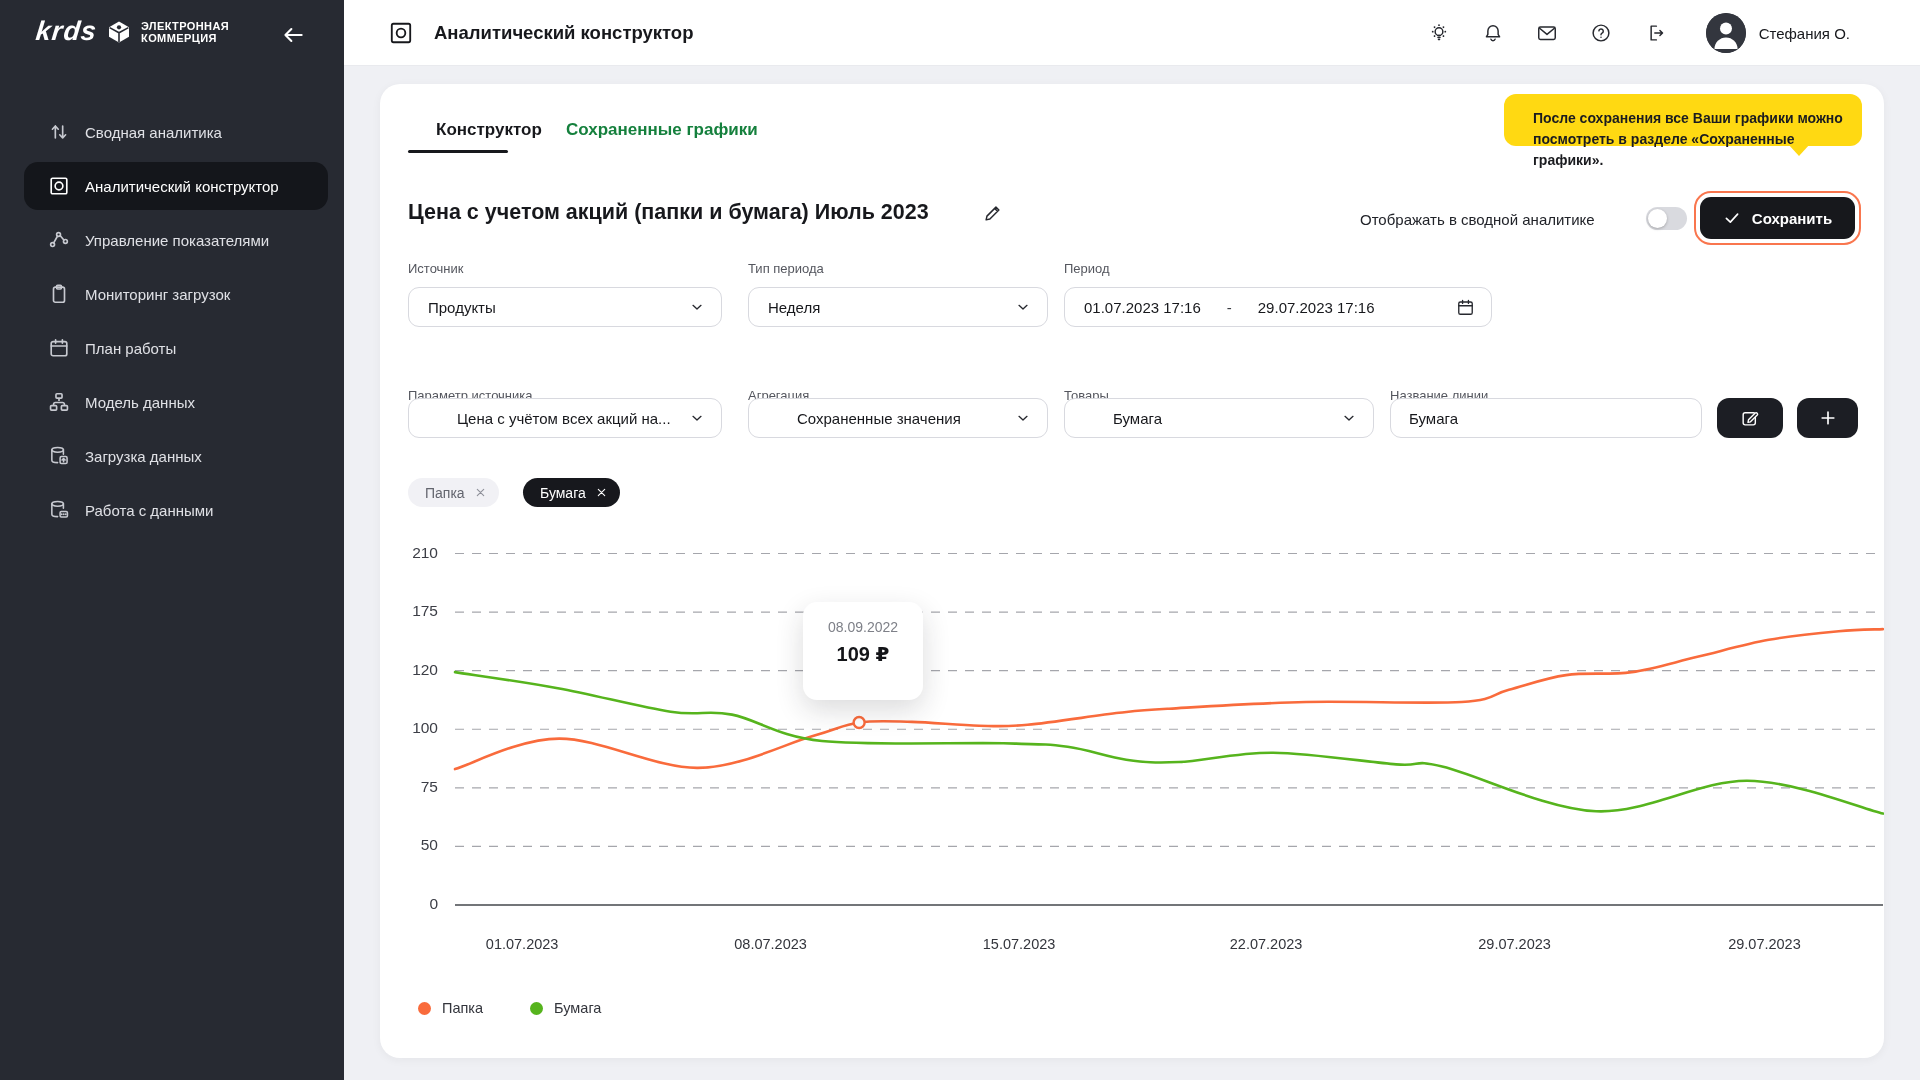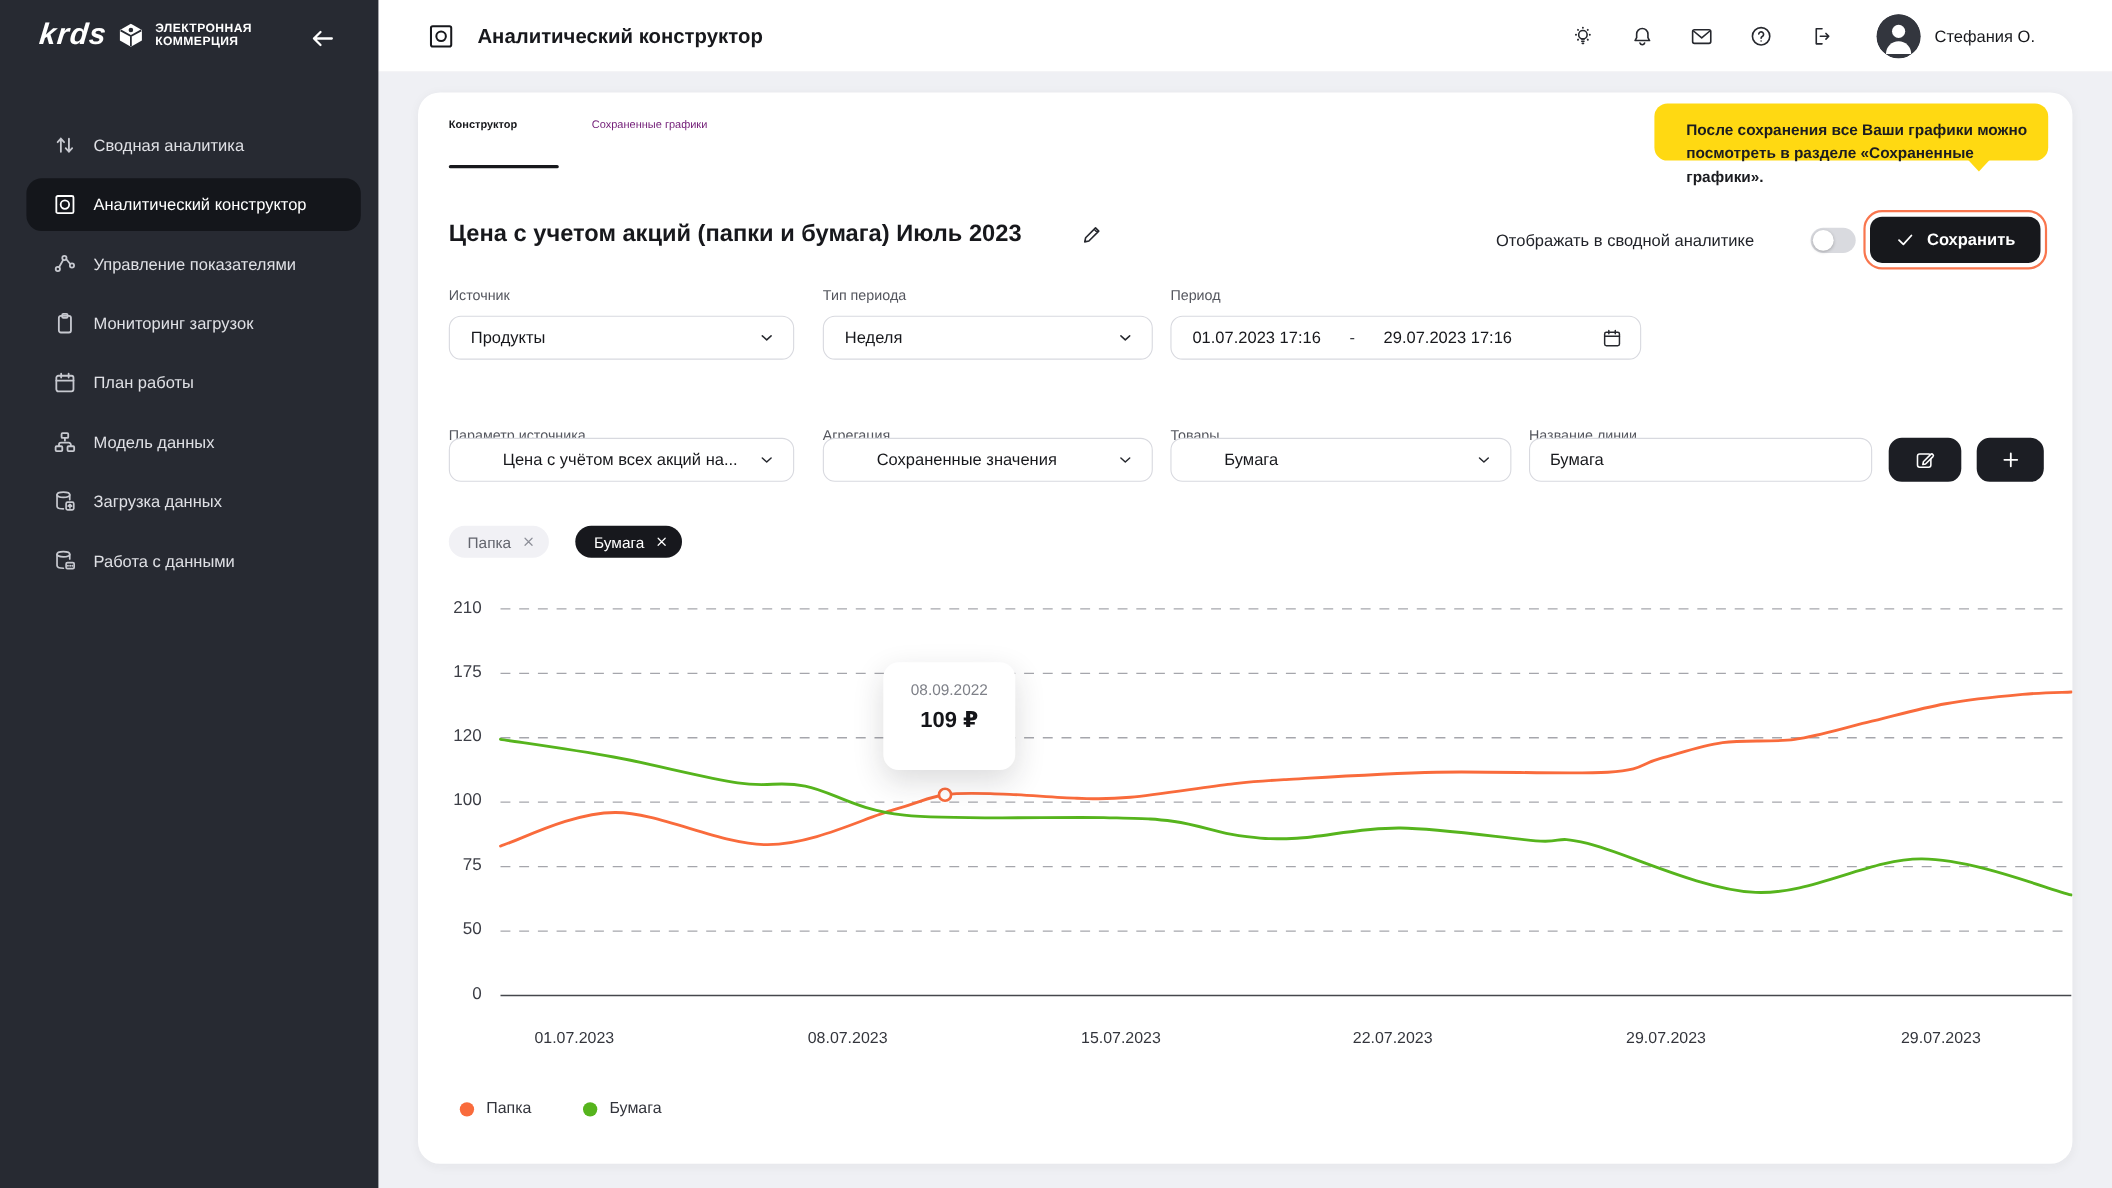--- a/index.html
+++ b/index.html
@@ -25,23 +25,23 @@
   .hd-ico { width:26px; height:26px; color:#17181C; }
   .hd-title { font-size:18.5px; font-weight:700; }
   .hd-right { position:absolute; right:70px; top:0; height:66px; display:flex; align-items:center; }
   .hicon { width:22px; height:22px; color:#26282E; margin-left:32px; cursor:pointer; }
   .avatar { width:40px; height:40px; border-radius:50%; background:#33363E; margin-left:40px; overflow:hidden; position:relative; }
   .user-name { font-size:15px; margin-left:13px; color:#17181C; }
 
   
   .card { position:absolute; left:380px; top:84px; width:1504px; height:974px; background:#fff; border-radius:20px; box-shadow:0 2px 10px rgba(35,38,48,.05); }
 
-  .tab { position:absolute; top:24px; font-size:10px; font-weight:600; cursor:pointer; }
+  .tab { position:absolute; top:36px; font-size:17px; font-weight:600; cursor:pointer;margin-left:28px; }
   .tab1 { left:28px; }
-  .tab2 { left:158px; font-weight:400; color:#701a75; }
+  .tab2 { left:158px; font-weight:700; color:#15803d; }
   .tab-underline { position:absolute; left:28px; top:66px; width:100px; height:3px; background:#17181C; border-radius:2px; }
 
   .chart-title { position:absolute; left:28px; top:116px; font-size:21.5px; font-weight:700; }
   .edit-title-ico { position:absolute; left:602px; top:118px; width:22px; height:22px; color:#26282E; cursor:pointer; }
 
   .toggle-label { position:absolute; left:980px; top:127px; font-size:15px; color:#212329; }
   .toggle { position:absolute; left:1266px; top:123px; width:41px; height:23px; border-radius:12px; background:#D9DADF; cursor:pointer; }
   .toggle .knob { position:absolute; left:2px; top:2px; width:19px; height:19px; border-radius:50%; background:#fff; box-shadow:0 1px 3px rgba(0,0,0,.25); }
 
   .save-btn { position:absolute; left:1320px; top:113px; width:155px; height:42px; background:#17181C; color:#fff; border:none; border-radius:11px; font-size:15px; font-weight:600; font-family:inherit; display:flex; align-items:center; justify-content:center; gap:11px; cursor:pointer; outline:2px solid #F9764E; outline-offset:4px; }

